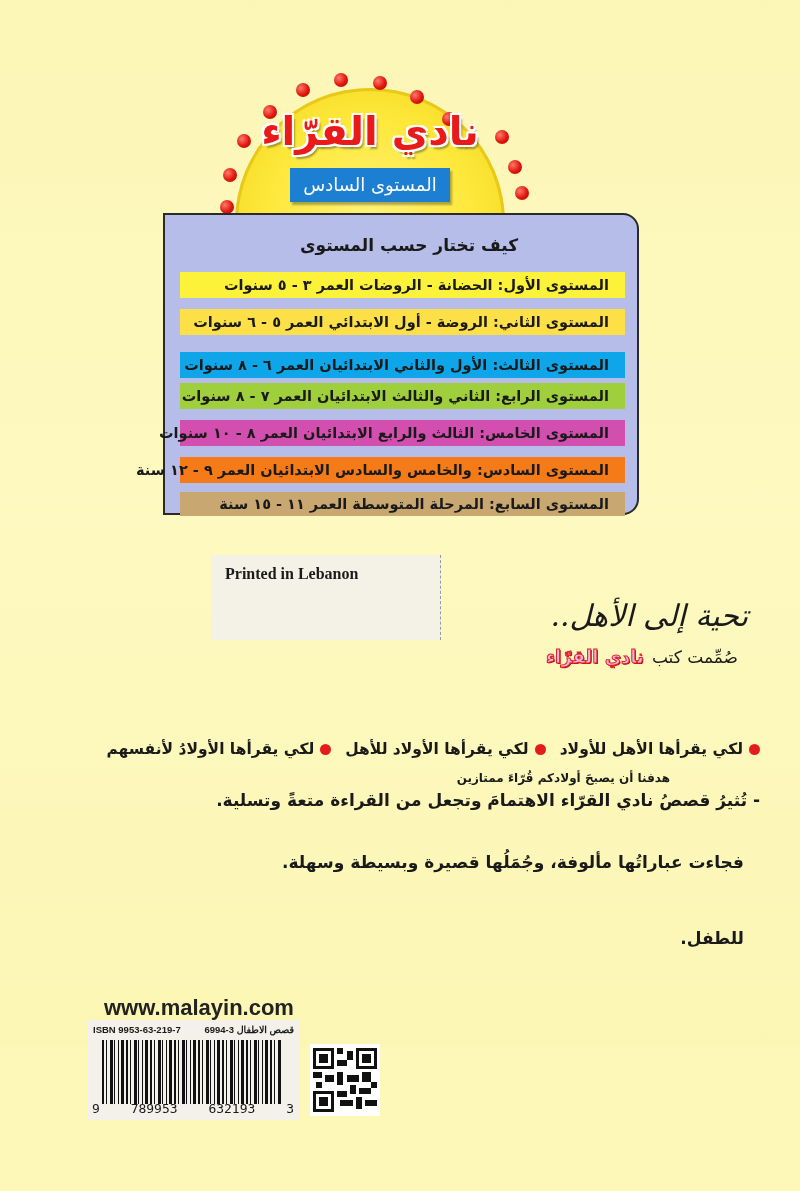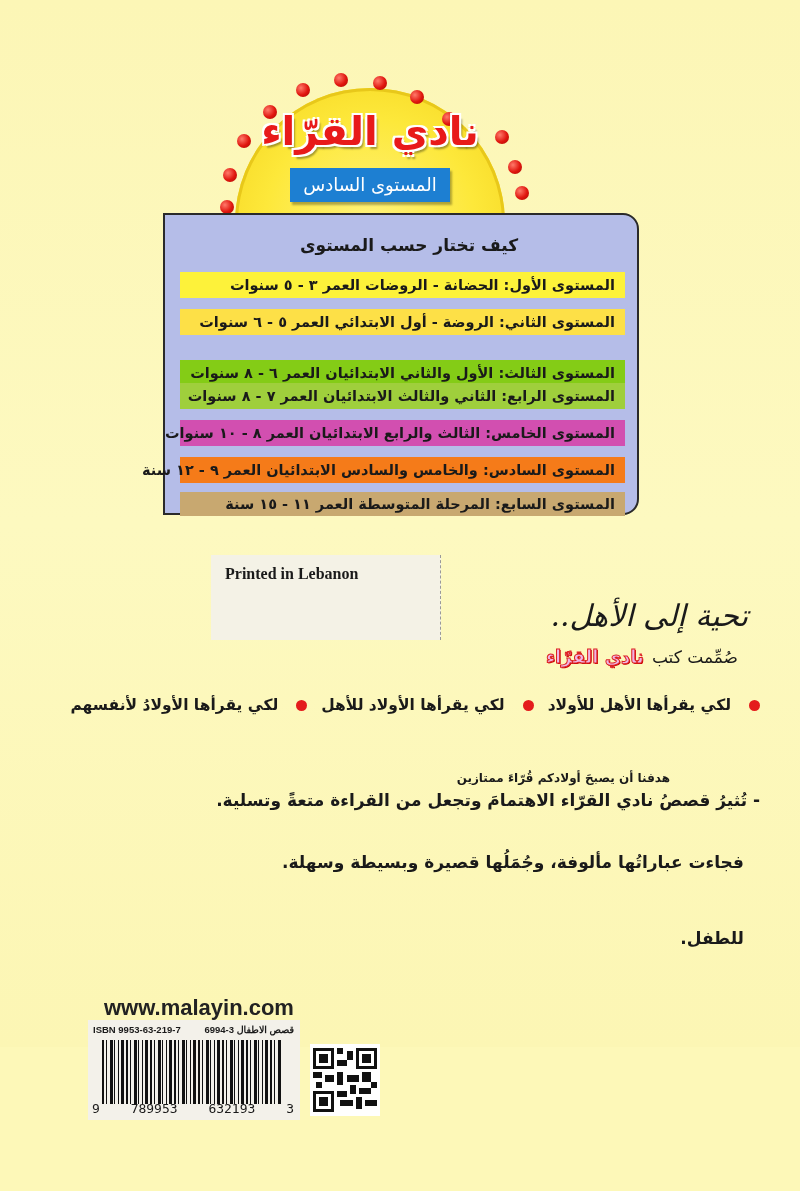--- a/index.html
+++ b/index.html
@@ -42,21 +42,21 @@
     position: absolute; left: 163px; top: 213px; width: 476px; height: 302px;
     background: #b5bde8; border: 2px solid #2a2a2a; border-radius: 16px;
     border-top-left-radius: 0; border-bottom-left-radius: 0;
   }
   .panel-title {
     position: absolute; left: 16px; right: 0; top: 20px; text-align: center;
     font-size: 17px; font-weight: bold; direction: rtl;
   }
   .level-bar {
     position: absolute; left: 15px; width: 445px; height: 26px;
-    direction: rtl; text-align: right; padding-right: 10px;
+    direction: rtl; text-align: right; padding-right: 16px;
     font-size: 14.5px; font-weight: bold; line-height: 26px; white-space: nowrap;
   }
 
   
   .sticker {
     position: absolute; left: 211px; top: 555px; width: 230px; height: 85px;
     background: #f4f2e6; border-right: 1px dashed #999;
   }
   .sticker span {
     position: absolute; left: 14px; top: 10px; font-family: "Liberation Serif", serif;
@@ -74,21 +74,21 @@
   }
   .club-inline {
     color: #f0b4e6; font-weight: bold; font-size: 18px;
     -webkit-text-stroke: 1px #d22; text-shadow: 1px 1px 0 #c00;
   }
 
   .bullets {
     position: absolute; right: 40px; top: 696px; direction: rtl;
     display: flex; gap: 14px; font-size: 15.5px; font-weight: bold; white-space: nowrap;
   }
-  .bullet { display: flex; align-items: center; gap: 18px; }
+  .bullet { display: flex; align-items: center; gap: 6px; margin-top: 44px; }
   .bullet .dot { width: 11px; height: 11px; border-radius: 50%; background: #e41c1c; display: inline-block; }
 
   .goal {
     position: absolute; right: 130px; top: 748px; direction: rtl;
     font-size: 12px; font-weight: bold; margin-top: 23px;
   }
   .para {
     position: absolute; right: 40px; direction: rtl; text-align: left;
     font-size: 17px; font-weight: bold; white-space: nowrap;
   }
@@ -147,21 +147,21 @@
     <div class="dot" style="left:318px;top:90px"></div>
     <div class="dot" style="left:325px;top:116px"></div>
     <div class="title">نادي القرّاء</div>
     <div class="level-tag">المستوى السادس</div>
   </div>
 
   <div class="panel">
     <div class="panel-title">كيف تختار حسب المستوى</div>
     <div class="level-bar" style="top:57px;background:#fdf23a">المستوى الأول: الحضانة - الروضات العمر ٣ - ٥ سنوات</div>
     <div class="level-bar" style="top:94px;background:#fde047">المستوى الثاني: الروضة - أول الابتدائي العمر ٥ - ٦ سنوات</div>
-    <div class="level-bar" style="top:145px;background:#84cc16">المستوى الثالث: الأول والثاني الابتدائيان العمر ٦ - ٨ سنوات</div>
+    <div class="level-bar" style="top:137px;background:#0ea5e9">المستوى الثالث: الأول والثاني الابتدائيان العمر ٦ - ٨ سنوات</div>
     <div class="level-bar" style="top:168px;background:#9fcf3c">المستوى الرابع: الثاني والثالث الابتدائيان العمر ٧ - ٨ سنوات</div>
     <div class="level-bar" style="top:205px;background:#d24fb0">المستوى الخامس: الثالث والرابع الابتدائيان العمر ٨ - ١٠ سنوات</div>
     <div class="level-bar" style="top:242px;background:#f57b19">المستوى السادس: والخامس والسادس الابتدائيان العمر ٩ - ١٢ سنة</div>
     <div class="level-bar" style="top:277px;background:#c8a870;height:24px;line-height:24px">المستوى السابع: المرحلة المتوسطة العمر ١١ - ١٥ سنة</div>
   </div>
 
   <div class="sticker">
     <span>Printed in Lebanon</span>
   </div>
 

